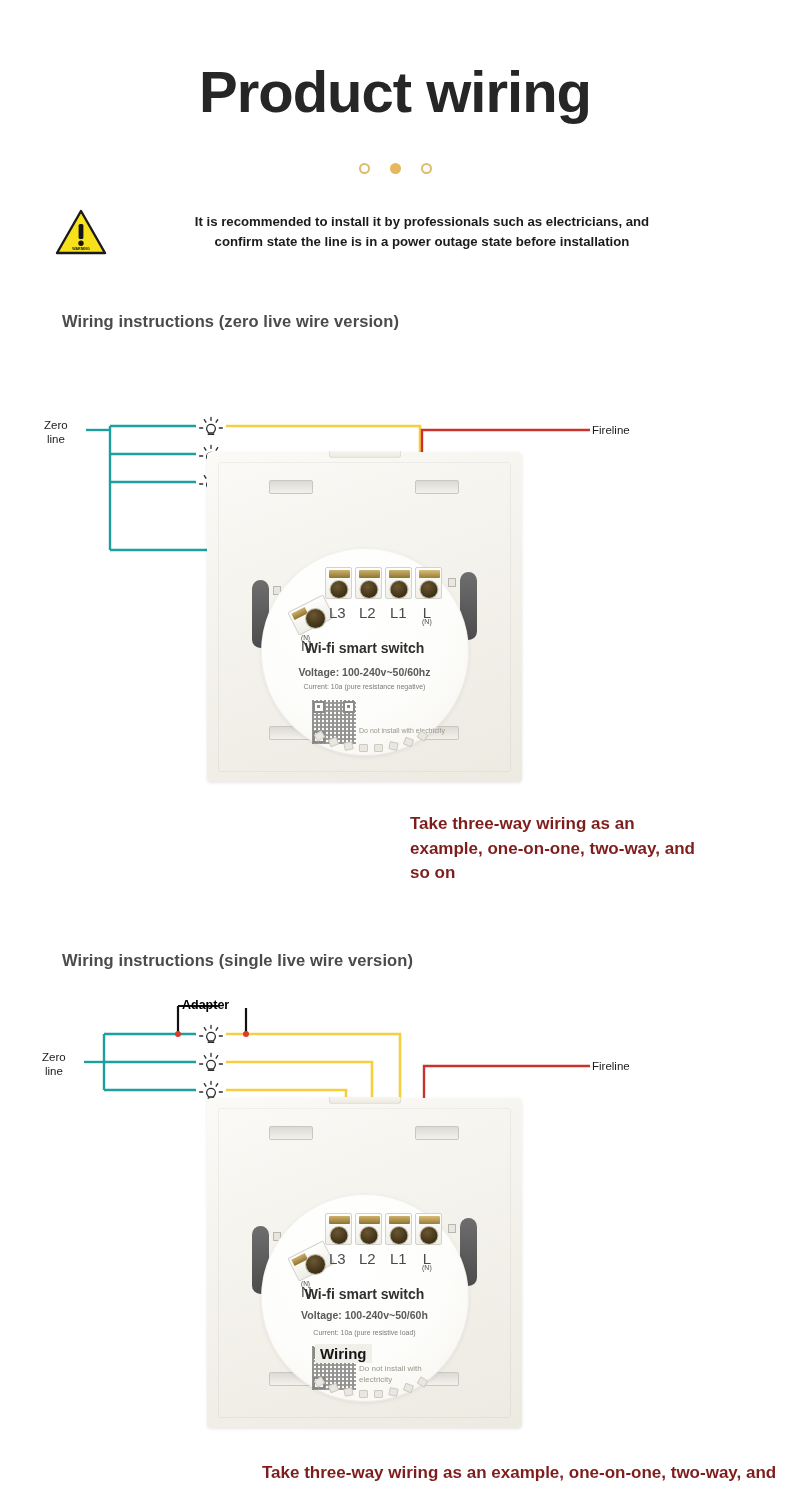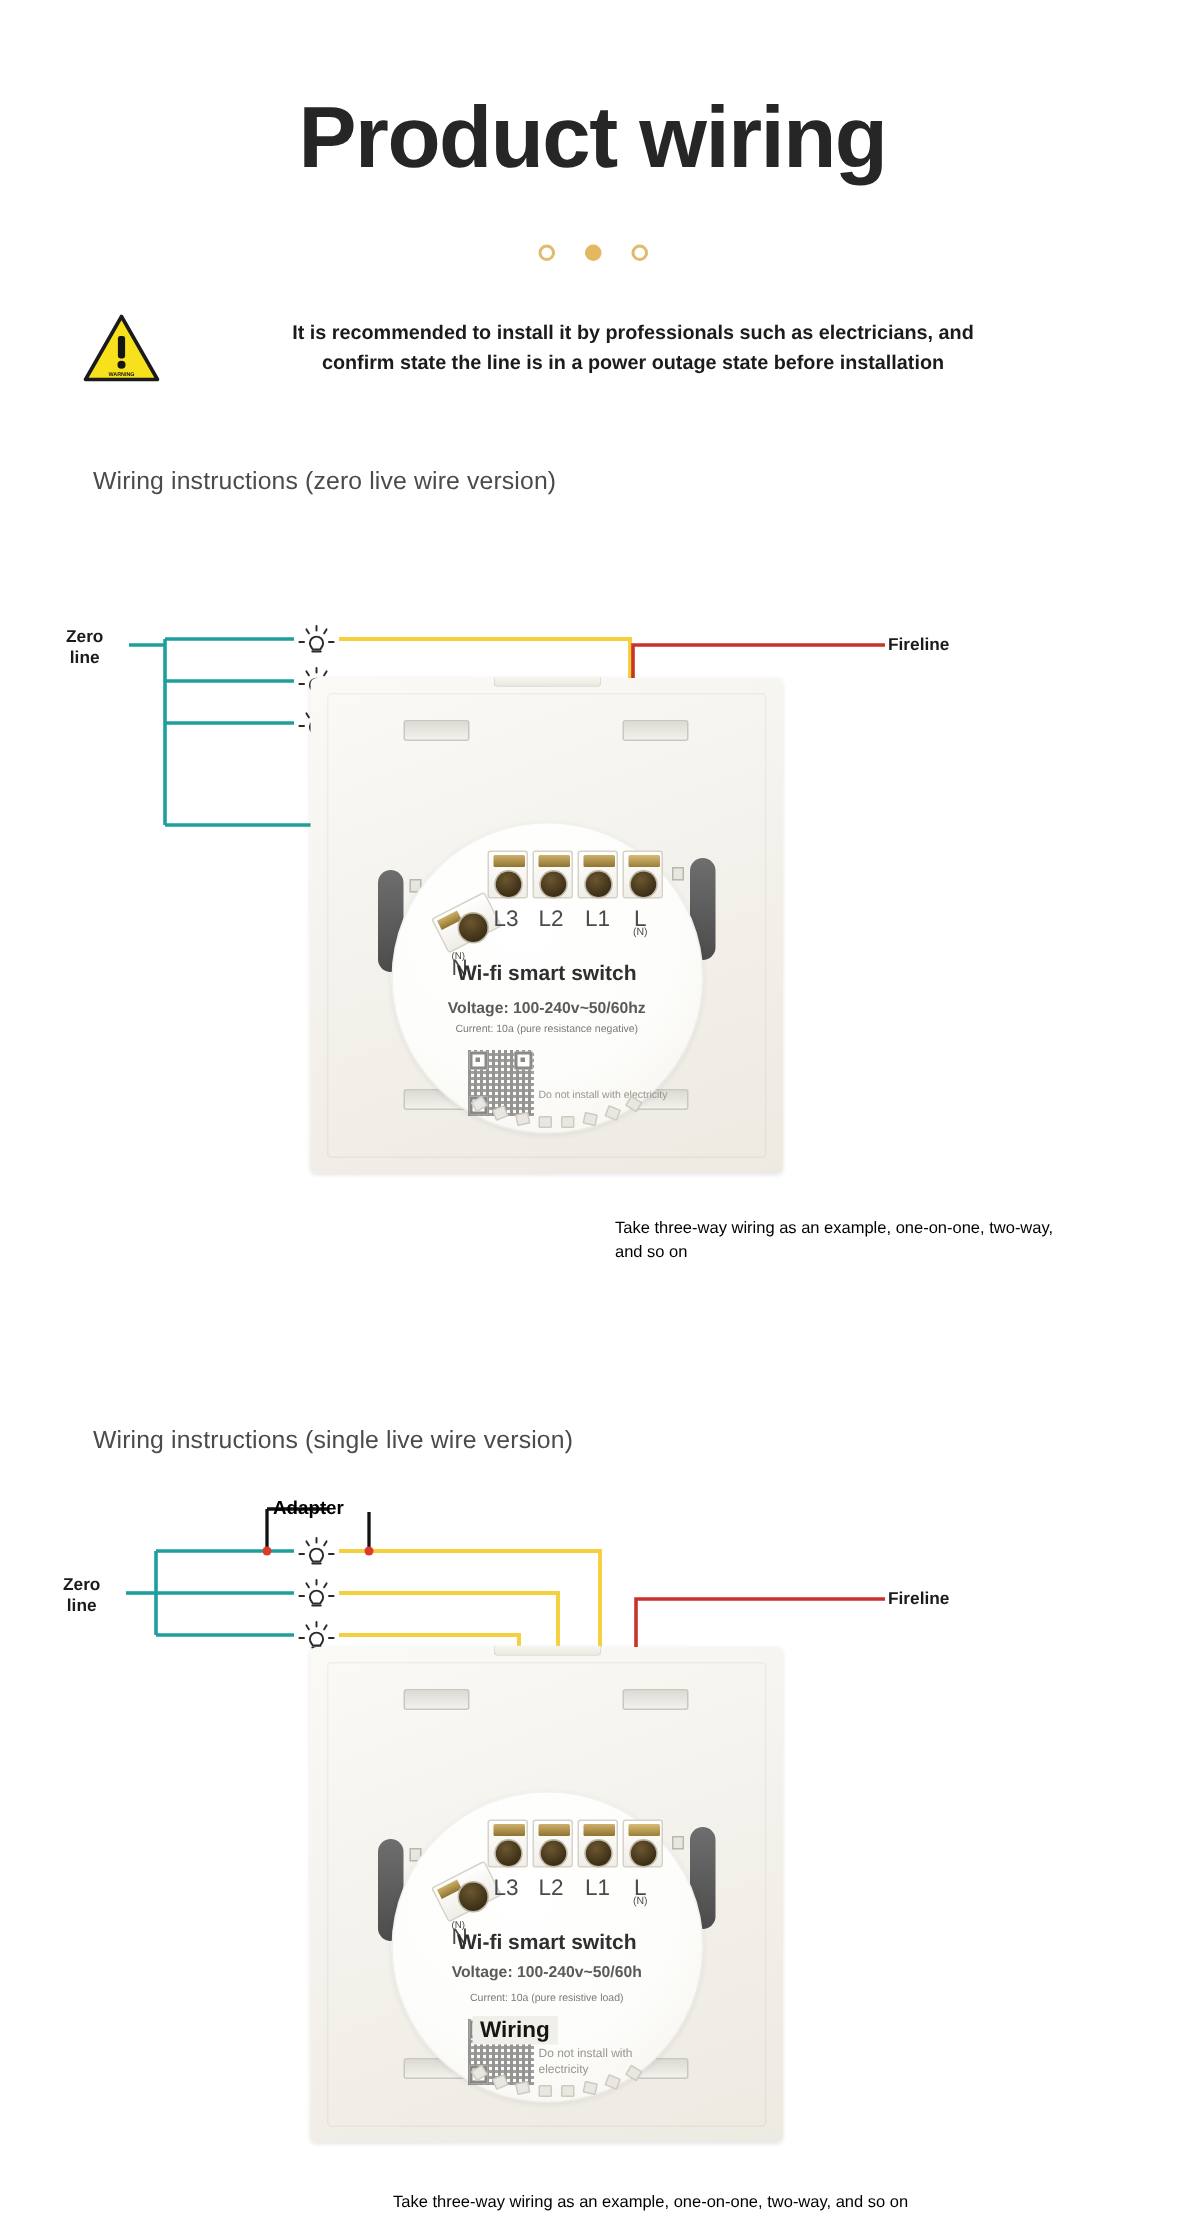--- a/index.html
+++ b/index.html
@@ -36,36 +36,36 @@
   }
   .warn-icon { width:52px; height:48px; flex:none; position:relative; }
   .warn-text {
     font-size:13.2px; font-weight:bold; color:#1b1b1b;
     line-height:1.55; text-align:center; flex:1; padding-right:50px;
   }
 
   
   .section-h {
     position:absolute; left:62px;
-    font-size:16.5px; font-weight:normal; color:#4b4b4b;
+    font-size:16.5px; font-weight:bold; color:#4b4b4b;
     letter-spacing:.1px;
   }
   #sec1-h { top:312px; }
   #sec2-h { top:951px; }
 
   
   .diagram { position:absolute; left:0; width:790px; }
   #diagram1 { top:360px; height:440px; }
   #diagram2 { top:998px; height:440px; }
 
   .diagram svg { position:absolute; left:0; top:0; }
 
   
   .wlabel {
-    position:absolute; font-size:11.5px; font-weight:bold;
+    position:absolute; font-size:11.5px; font-weight:normal;
     color:#1b1b1b; line-height:1.25;
   }
 
   
   .switch {
     position:absolute;
     width:315px; height:330px;
     background: linear-gradient(160deg,#fbfaf7 0%, #f4f2ec 45%, #edeae2 100%);
     border-radius:4px;
     box-shadow: 0 1px 3px rgba(0,0,0,.10);
@@ -221,22 +221,22 @@
     background:#f1efe9; padding:1px 5px;
   }
 
   
   .adapter-label {
     position:absolute; font-size:12.5px; font-weight:bold; color:#000000;
   }
 
   
   .caption {
-    position:absolute; font-size:11px; font-weight:normal;
-    color:#000000; line-height:1.45;
+    position:absolute; font-size:17px; font-weight:bold;
+    color:#7f1d1d; line-height:1.45;
   }
   #cap1 { left:410px; top:812px; width:300px; }
   #cap2 { left:262px; top:1461px; width:520px; }
 </style>
 </head>
 <body>
 
 <div class="page-title">Product wiring</div>
 
 <div class="dots">

